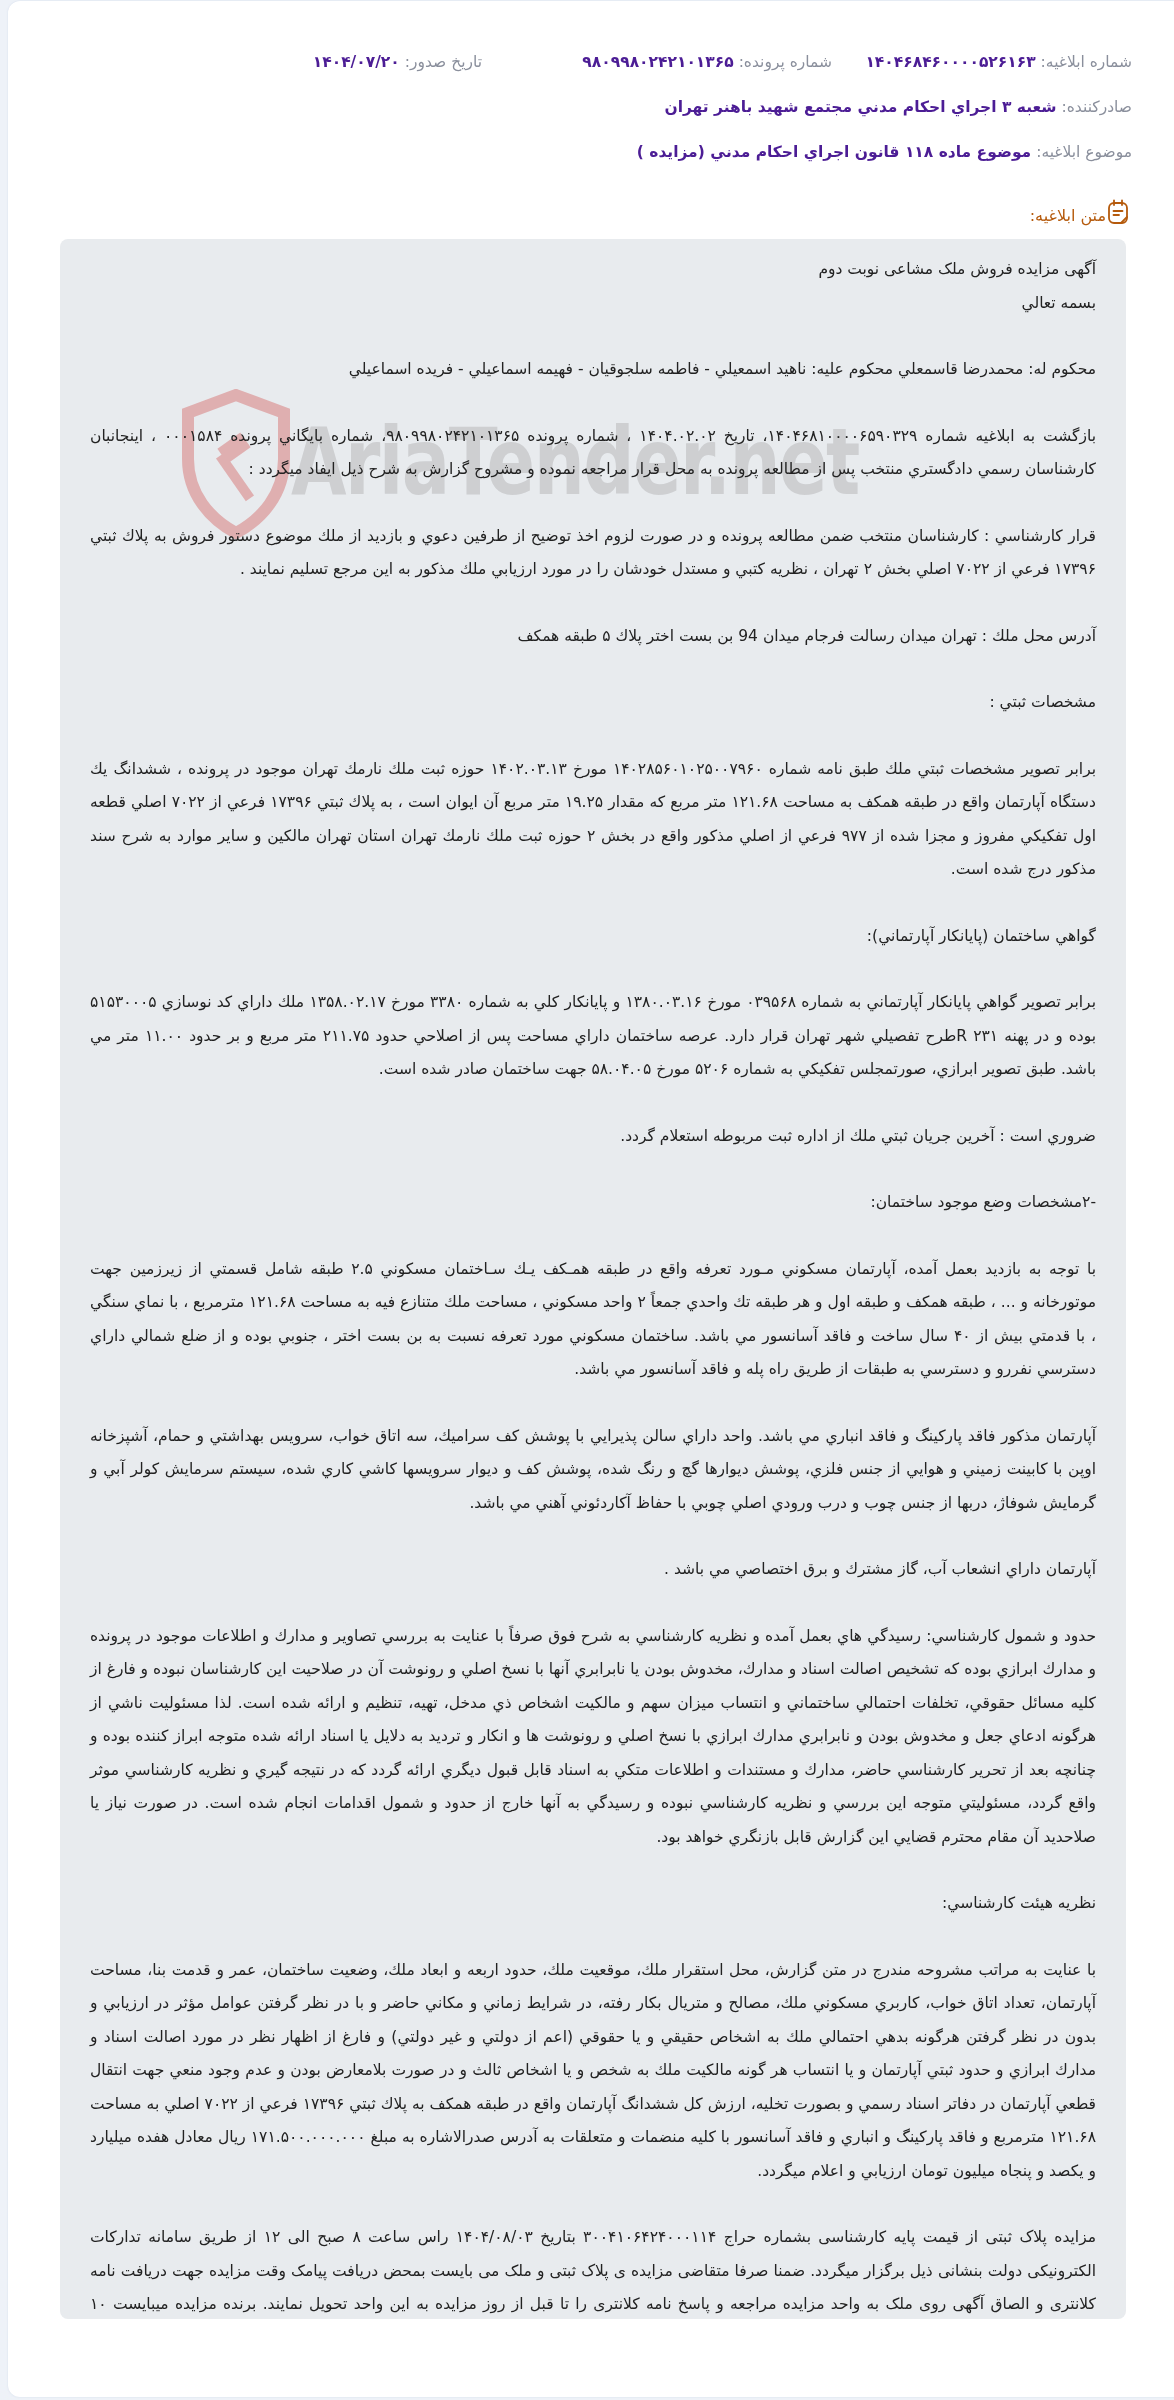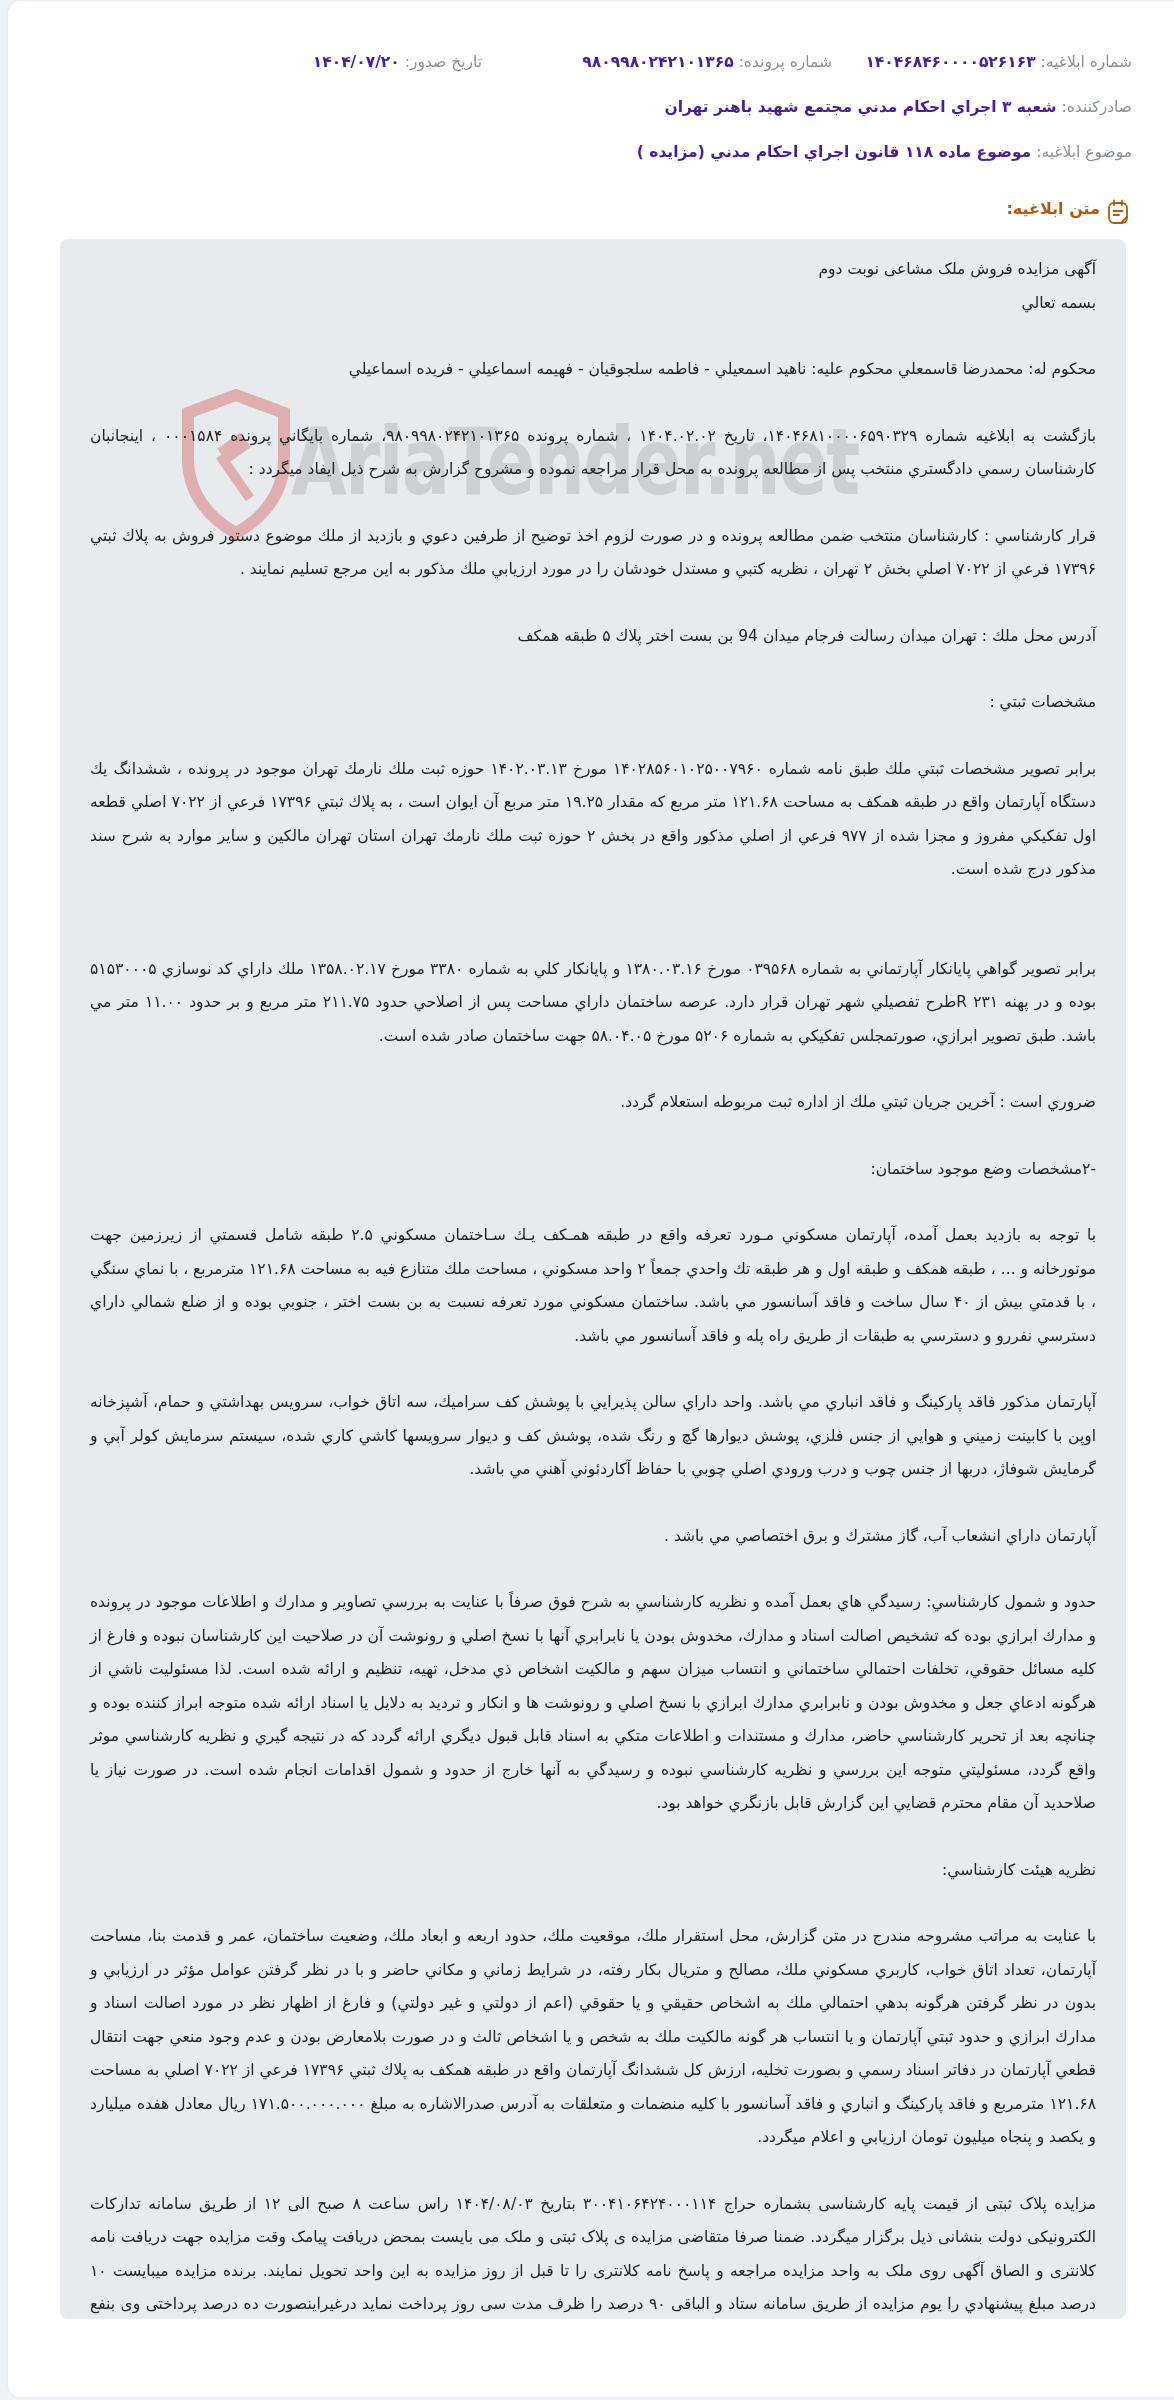--- a/index.html
+++ b/index.html
@@ -44,24 +44,23 @@
     .meta-value { color: #4c1d95; font-weight: bold; }
     .meta-row.top .meta-item.n1 { width: 300px; }
     .meta-row.top .meta-item.n2 { width: 350px; }
 
     .section-title {
       direction: rtl;
       position: absolute;
       right: 50px;
       top: 198px;
       display: flex;
-      align-items: flex-start;
-      gap: 6px;
+      align-items: flex-end;
       color: #b55a0c;
-      font-weight: bold;
+      font-weight: normal;
       font-size: 16px;
     }
     .section-title svg { display: block; }
 
     .body-box {
       position: absolute;
       left: 60px;
       top: 239px;
       width: 1066px;
       height: 2080px;
@@ -176,20 +175,21 @@
     <p>بازگشت به ابلاغيه شماره ۱۴۰۴۶۸۱۰۰۰۰۶۵۹۰۳۲۹، تاريخ ۱۴۰۴.۰۲.۰۲ ، شماره پرونده ۹۸۰۹۹۸۰۲۴۲۱۰۱۳۶۵، شماره بايگاني پرونده ۰۰۰۱۵۸۴ ، اينجانبان كارشناسان رسمي دادگستري منتخب پس از مطالعه پرونده به محل قرار مراجعه نموده و مشروح گزارش به شرح ذيل ايفاد ميگردد :</p>
     <div class="gap"></div>
     <p>قرار كارشناسي : كارشناسان منتخب ضمن مطالعه پرونده و در صورت لزوم اخذ توضيح از طرفين دعوي و بازديد از ملك موضوع دستور فروش به پلاك ثبتي ۱۷۳۹۶ فرعي از ۷۰۲۲ اصلي بخش ۲ تهران ، نظريه كتبي و مستدل خودشان را در مورد ارزيابي ملك مذكور به اين مرجع تسليم نمايند .</p>
     <div class="gap"></div>
     <p>آدرس محل ملك : تهران ميدان رسالت فرجام ميدان 94 بن بست اختر پلاك ۵ طبقه همكف</p>
     <div class="gap"></div>
     <p>مشخصات ثبتي :</p>
     <div class="gap"></div>
     <p>برابر تصوير مشخصات ثبتي ملك طبق نامه شماره ۱۴۰۲۸۵۶۰۱۰۲۵۰۰۷۹۶۰ مورخ ۱۴۰۲.۰۳.۱۳ حوزه ثبت ملك نارمك تهران موجود در پرونده ، ششدانگ يك دستگاه آپارتمان واقع در طبقه همكف به مساحت ۱۲۱.۶۸ متر مربع كه مقدار ۱۹.۲۵ متر مربع آن ايوان است ، به پلاك ثبتي ۱۷۳۹۶ فرعي از ۷۰۲۲ اصلي قطعه اول تفكيكي مفروز و مجزا شده از ۹۷۷ فرعي از اصلي مذكور واقع در بخش ۲ حوزه ثبت ملك نارمك تهران استان تهران مالكين و ساير موارد به شرح سند مذكور درج شده است.</p>
     <div class="gap"></div>
+    <p>گواهي ساختمان (پايانكار آپارتماني):</p>
     <div class="gap"></div>
     <p>برابر تصوير گواهي پايانكار آپارتماني به شماره ۰۳۹۵۶۸ مورخ ۱۳۸۰.۰۳.۱۶ و پايانكار كلي به شماره ۳۳۸۰ مورخ ۱۳۵۸.۰۲.۱۷ ملك داراي كد نوسازي ۵۱۵۳۰۰۰۵ بوده و در پهنه ۲۳۱ Rطرح تفصيلي شهر تهران قرار دارد. عرصه ساختمان داراي مساحت پس از اصلاحي حدود ۲۱۱.۷۵ متر مربع و بر حدود ۱۱.۰۰ متر مي باشد. طبق تصوير ابرازي، صورتمجلس تفكيكي به شماره ۵۲۰۶ مورخ ۵۸.۰۴.۰۵ جهت ساختمان صادر شده است.</p>
     <div class="gap"></div>
     <p>ضروري است : آخرين جريان ثبتي ملك از اداره ثبت مربوطه استعلام گردد.</p>
     <div class="gap"></div>
     <p>-۲مشخصات وضع موجود ساختمان:</p>
     <div class="gap"></div>
     <p>با توجه به بازديد بعمل آمده، آپارتمان مسكوني مـورد تعرفه واقع در طبقه همـكف يـك سـاختمان مسكوني ۲.۵ طبقه شامل قسمتي از زيرزمين جهت موتورخانه و ... ، طبقه همكف و طبقه اول و هر طبقه تك واحدي جمعاً ۲ واحد مسكوني ، مساحت ملك متنازع فيه به مساحت ۱۲۱.۶۸ مترمربع ، با نماي سنگي ، با قدمتي بيش از ۴۰ سال ساخت و فاقد آسانسور مي باشد. ساختمان مسكوني مورد تعرفه نسبت به بن بست اختر ، جنوبي بوده و از ضلع شمالي داراي دسترسي نفررو و دسترسي به طبقات از طريق راه پله و فاقد آسانسور مي باشد.</p>
     <div class="gap"></div>
     <p>آپارتمان مذكور فاقد پاركينگ و فاقد انباري مي باشد. واحد داراي سالن پذيرايي با پوشش كف سراميك، سه اتاق خواب، سرويس بهداشتي و حمام، آشپزخانه اوپن با كابينت زميني و هوايي از جنس فلزي، پوشش ديوارها گچ و رنگ شده، پوشش كف و ديوار سرويسها كاشي كاري شده، سيستم سرمايش كولر آبي و گرمايش شوفاژ، دربها از جنس چوب و درب ورودي اصلي چوبي با حفاظ آكاردئوني آهني مي باشد.</p>

